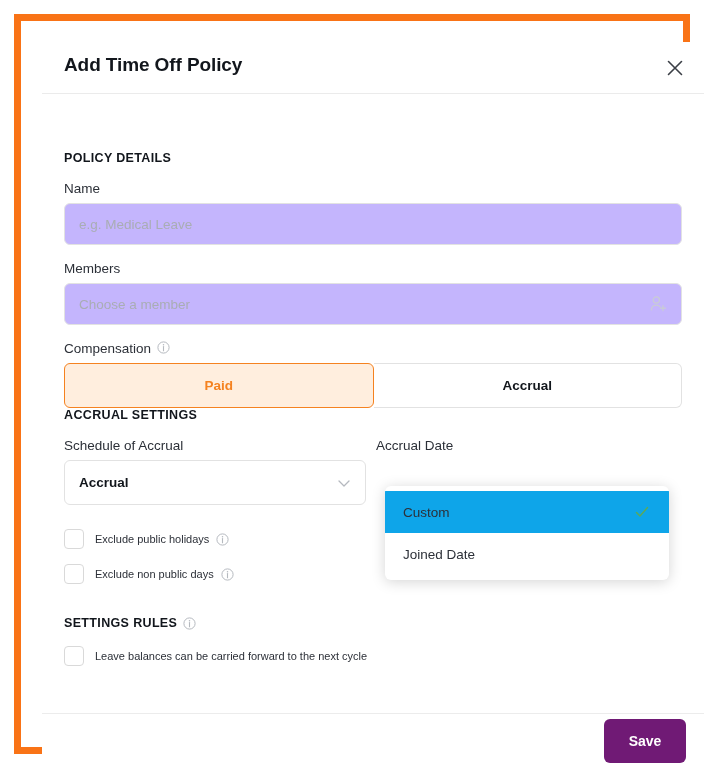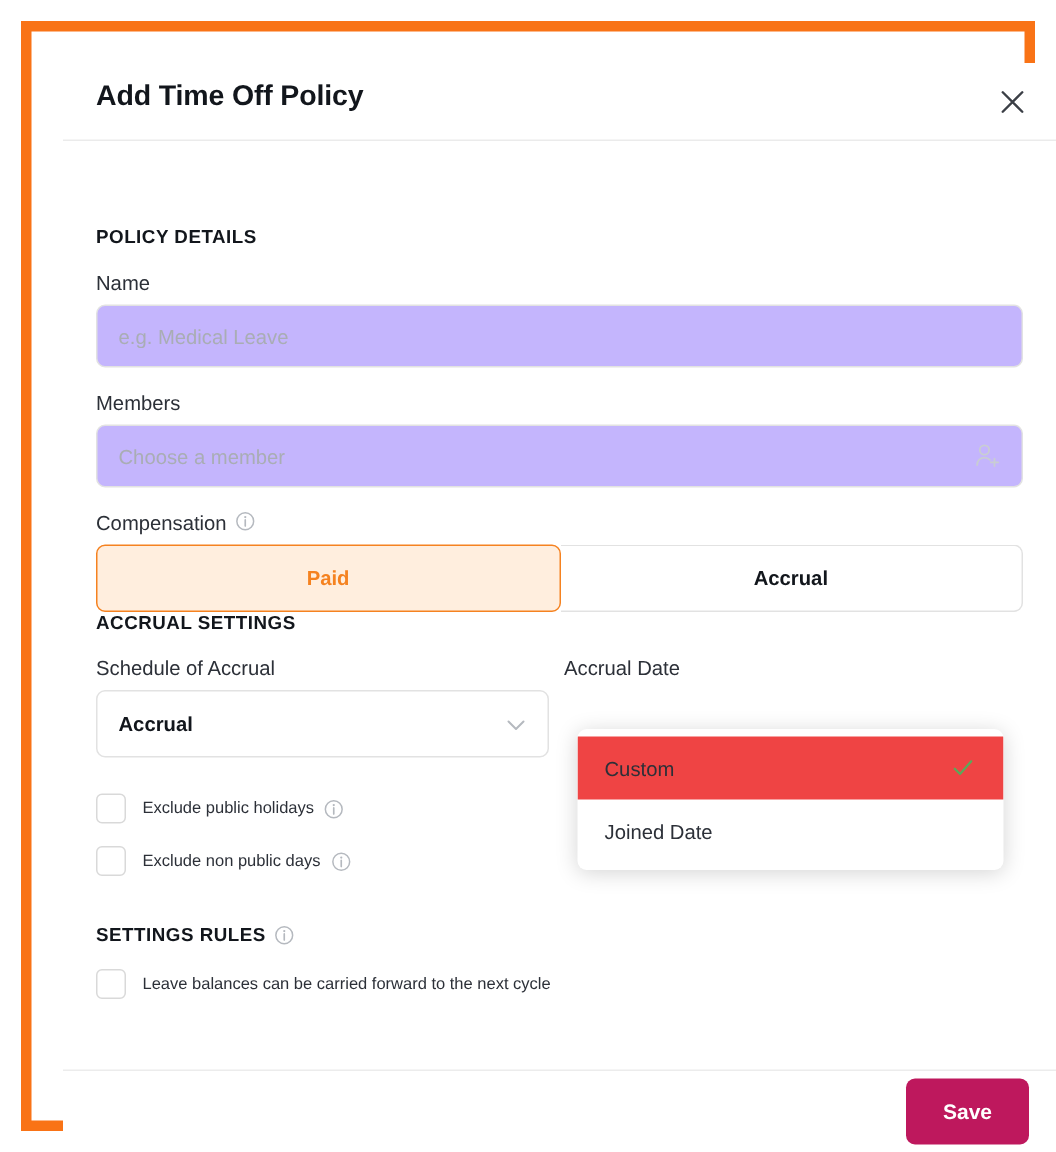--- a/index.html
+++ b/index.html
@@ -249,21 +249,21 @@
     height: 42px;
     display: flex;
     align-items: center;
     justify-content: space-between;
     padding: 0 18px;
     font-size: 13.5px;
     color: #2c3038;
     cursor: pointer;
     box-sizing: border-box;
   }
-  .dropdown-item.selected { background: #ef4444; }
+  .dropdown-item.selected { background: #0ea5e9; }
   .check-icon { width: 18px; height: 18px; }
 
   
   .checkbox-row {
     display: flex;
     align-items: center;
     gap: 11px;
     margin-top: 15px;
   }
   .checkbox {
@@ -308,21 +308,21 @@
     background: none;
     border: none;
     color: #f58220;
     font-size: 13.5px;
     font-weight: bold;
     padding: 10px 16px;
     cursor: pointer;
     font-family: "Liberation Sans", sans-serif;
   }
   .btn-save {
-    background: #be185d;
+    background: #701a75;
     border: none;
     color: #ffffff;
     font-size: 14px;
     font-weight: bold;
     width: 82px;
     height: 44px;
     border-radius: 6px;
     cursor: pointer;
     font-family: "Liberation Sans", sans-serif;
   }

